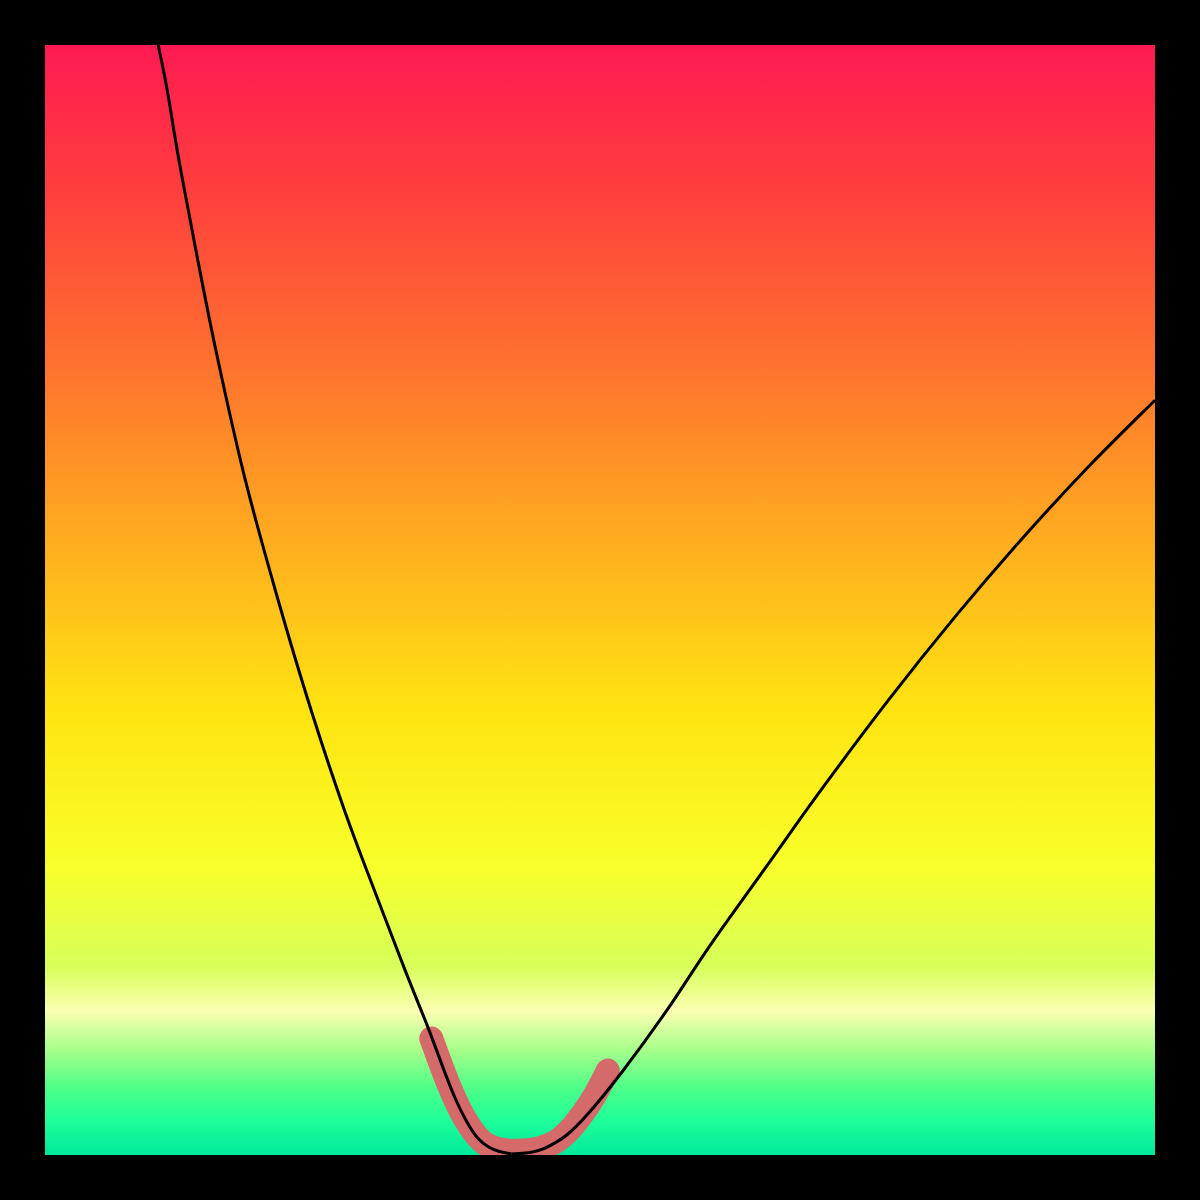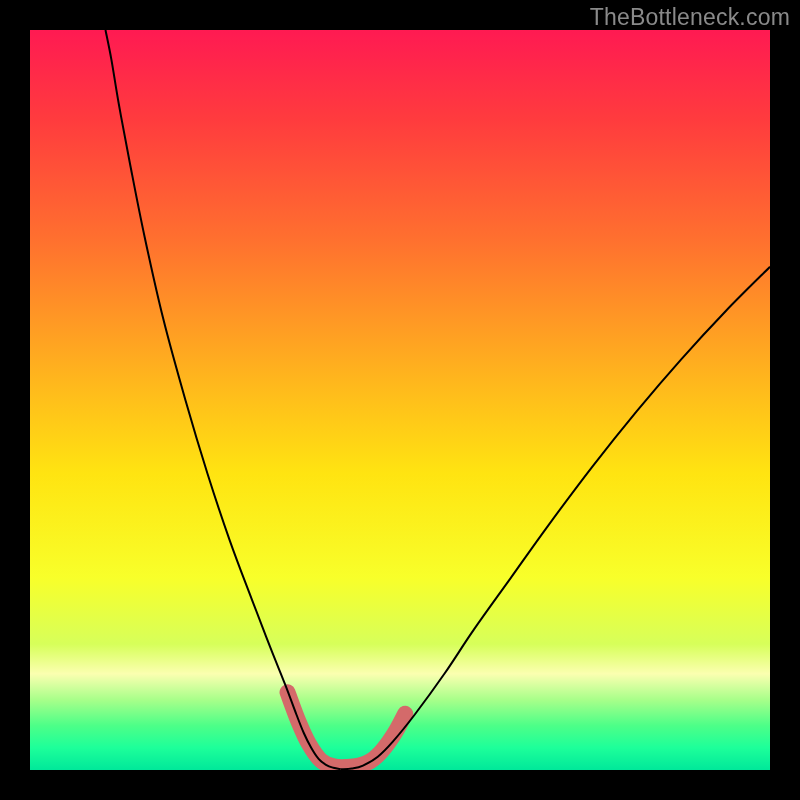--- a/index.html
+++ b/index.html
@@ -26,21 +26,20 @@
     z-index: 10;
   }
   svg {
     display: block;
   }
 </style>
 </head>
 <body>
 
 <div class="chart-container">
-  <div class="watermark">TheBottleneck.com</div>
   <svg id="chart-svg" width="800" height="800" viewBox="0 0 800 800">
     <defs>
       <linearGradient id="bg-grad" x1="0" y1="0" x2="0" y2="1">
           <stop offset="0%" stop-color="#ff1a52"></stop>
           <stop offset="12%" stop-color="#ff3b3e"></stop>
           <stop offset="28.000000000000004%" stop-color="#ff6f2f"></stop>
           <stop offset="45%" stop-color="#ffae1f"></stop>
           <stop offset="60%" stop-color="#ffe411"></stop>
           <stop offset="74%" stop-color="#f8ff2a"></stop>
           <stop offset="83%" stop-color="#d7ff5a"></stop>

